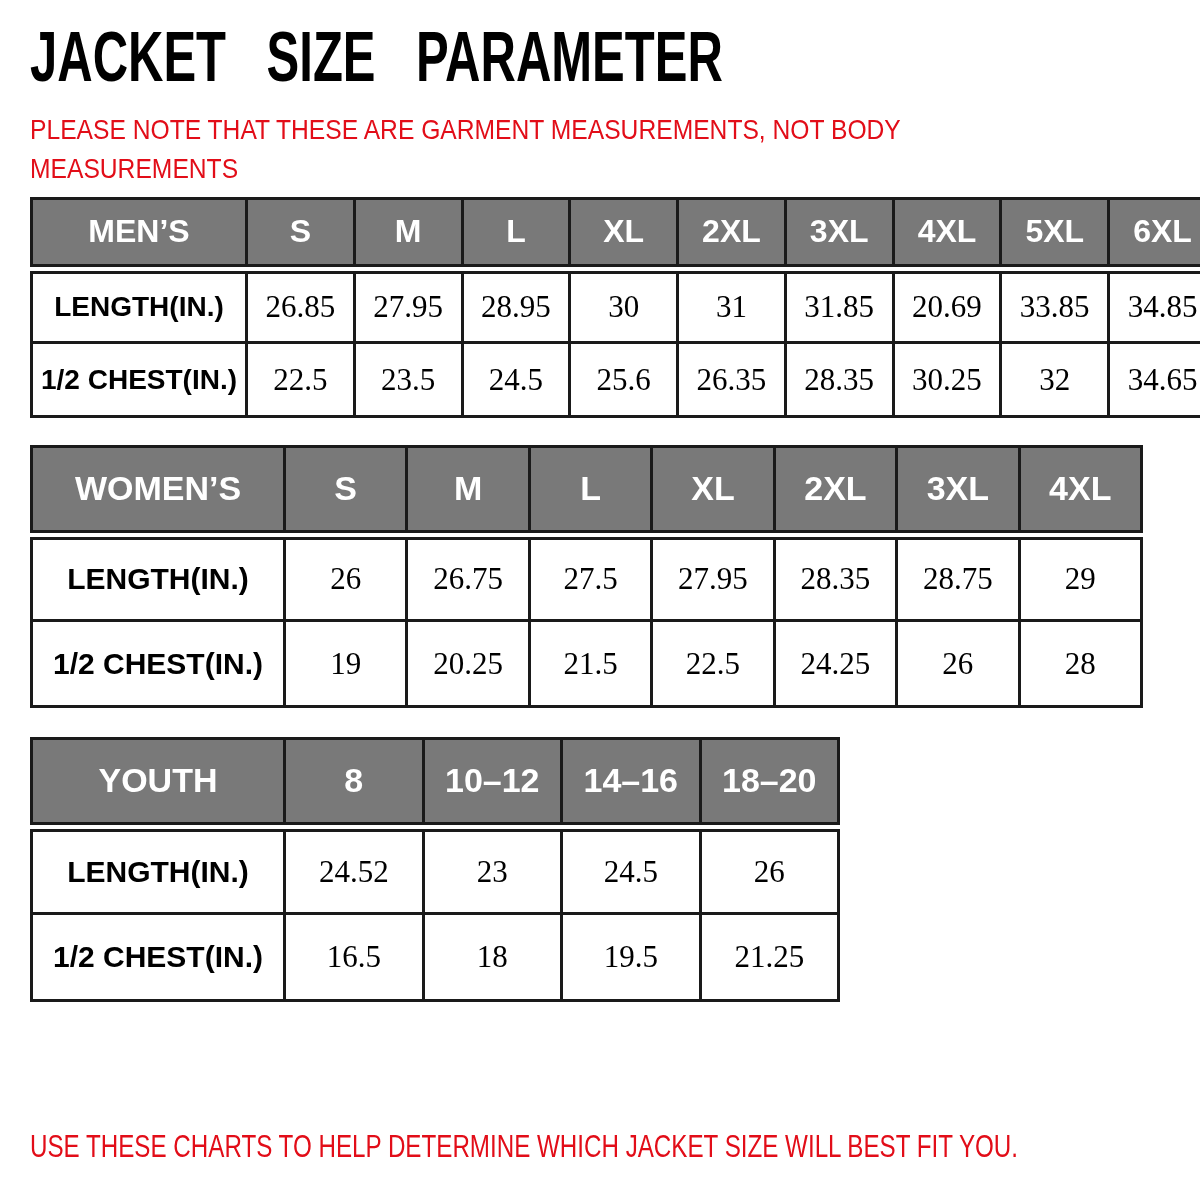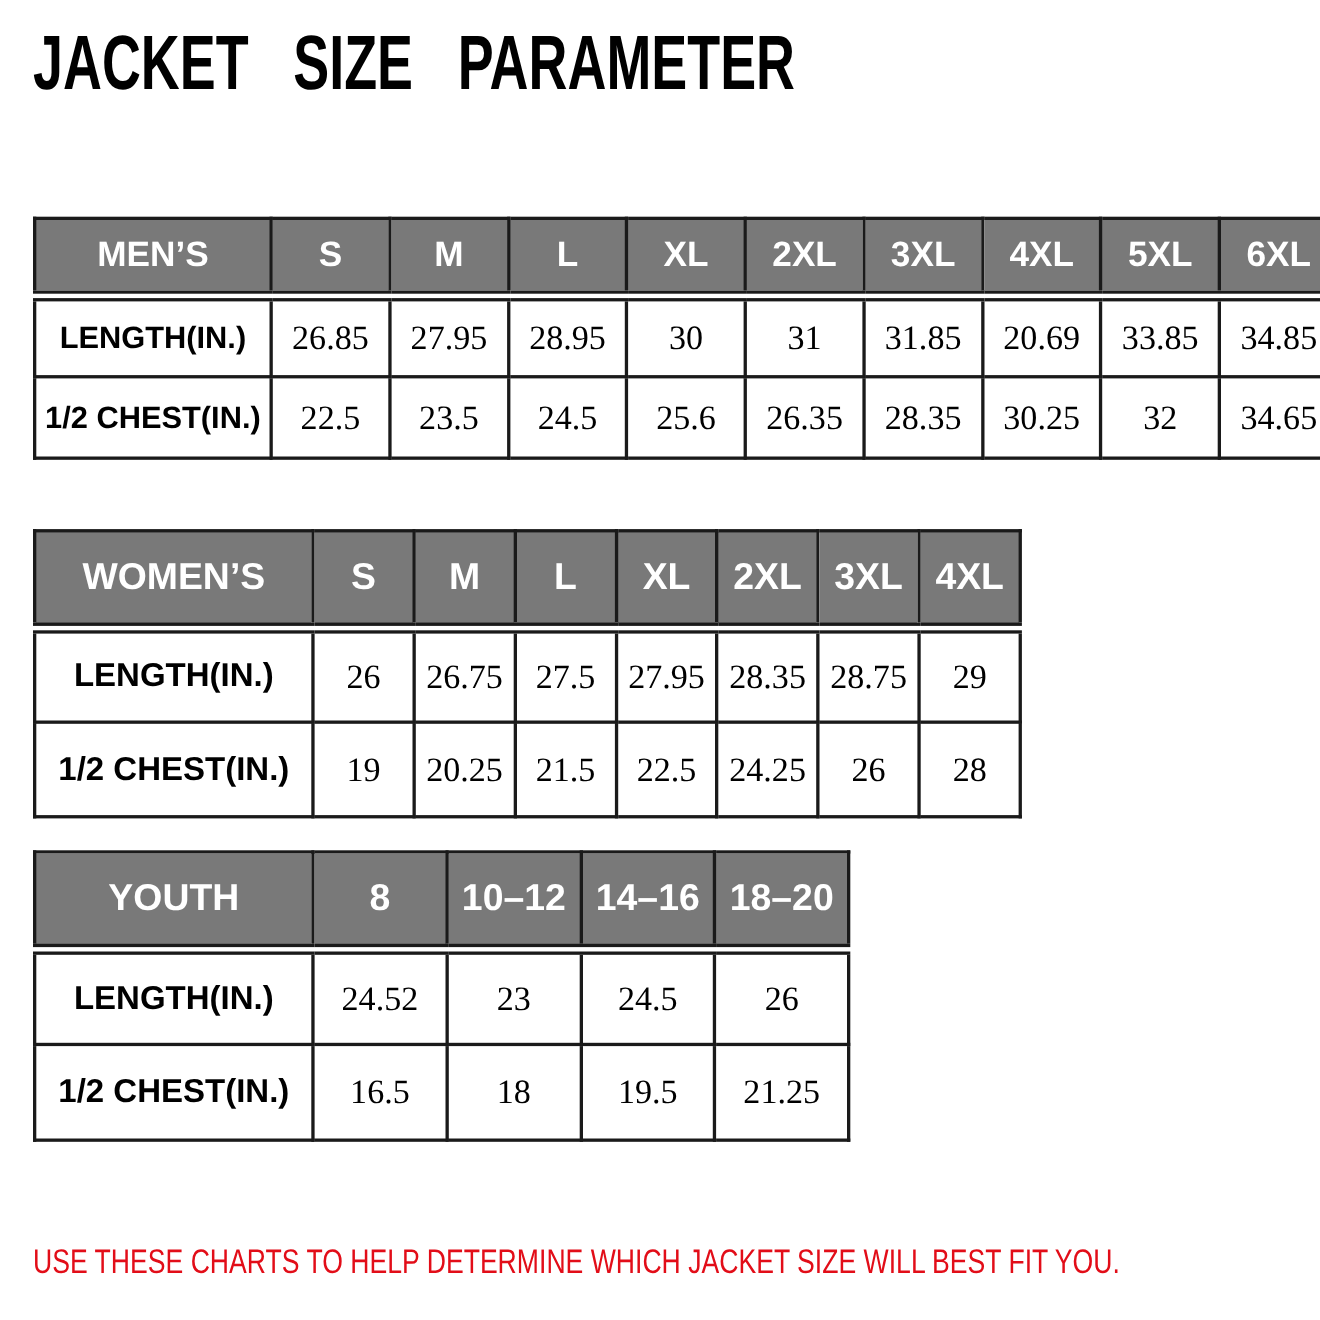--- a/index.html
+++ b/index.html
@@ -58,28 +58,28 @@
     font-family: "Liberation Sans", sans-serif;
     font-weight: bold;
     font-size: 28px;
   }
 
   #mens   { left: 30px; top: 197px; width: 1188px; }
   #mens   thead tr { height: 70px; }
   #mens   tbody tr { height: 74px; }
   #mens   .cat { width: 215px; }
 
-  #womens { left: 30px; top: 445px; width: 899px; margin-top: 36px; }
+  #womens { left: 30px; top: 445px; width: 1113px; }
   #womens thead tr { height: 88px; }
   #womens tbody tr { height: 86px; }
   #womens .cat { width: 253px; }
   #womens thead th { font-size: 34px; }
   #womens td.rowlabel { font-size: 30px; }
 
-  #youth  { left: 30px; top: 737px; width: 743px; margin-top: 36px; }
+  #youth  { left: 30px; top: 737px; width: 810px; }
   #youth  thead tr { height: 88px; }
   #youth  tbody tr { height: 87px; }
   #youth  .cat { width: 253px; }
   #youth  thead th { font-size: 34px; }
   #youth  td.rowlabel { font-size: 30px; }
 
   .footer-para {
     position: absolute; left: 30px; top: 1030px;
     color: var(--red);
     font-size: 30px; line-height: 42px;
@@ -96,20 +96,24 @@
 
   :root { --red: #e20d18; }
 </style>
 </head>
 <body>
 
 <div class="page">
 
   <h1 class="title">JACKET SIZE PARAMETER</h1>
 
+  <div class="note">
+    <div class="line">PLEASE NOTE THAT THESE ARE GARMENT MEASUREMENTS, NOT BODY</div>
+    <div class="line">MEASUREMENTS</div>
+  </div>
 
   <table id="mens" class="size-table">
       <thead>
         <tr>
           <th class="cat">MEN’S</th>
           <th>S</th>
           <th>M</th>
           <th>L</th>
           <th>XL</th>
           <th>2XL</th>

